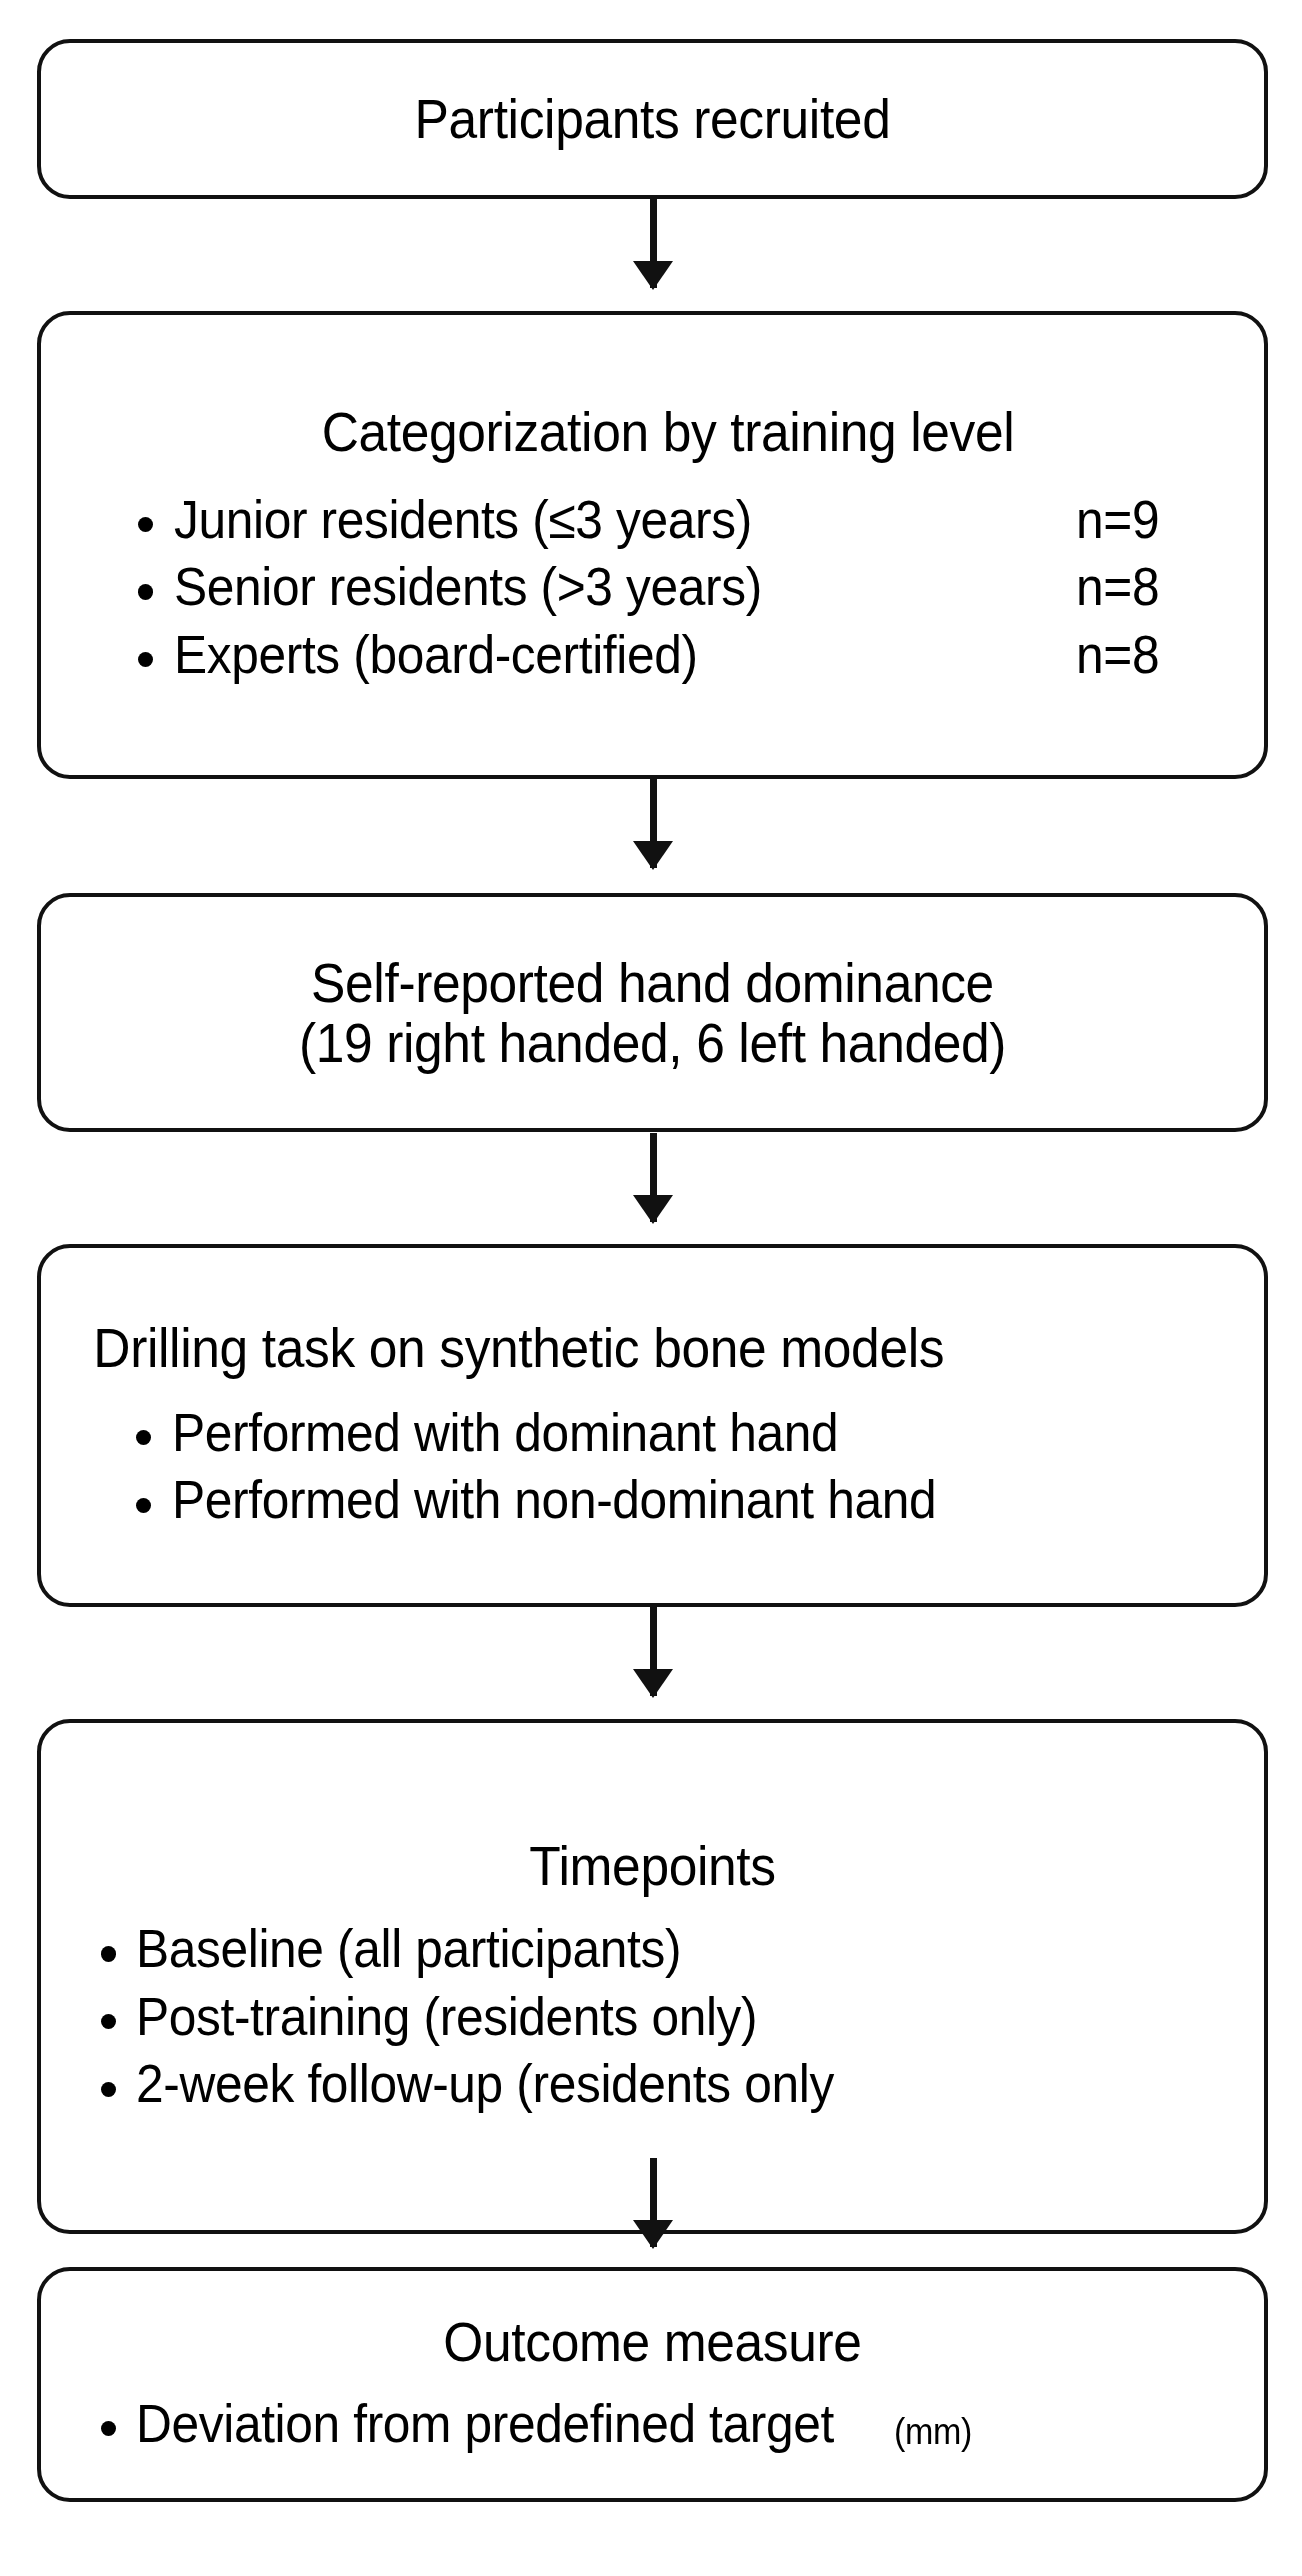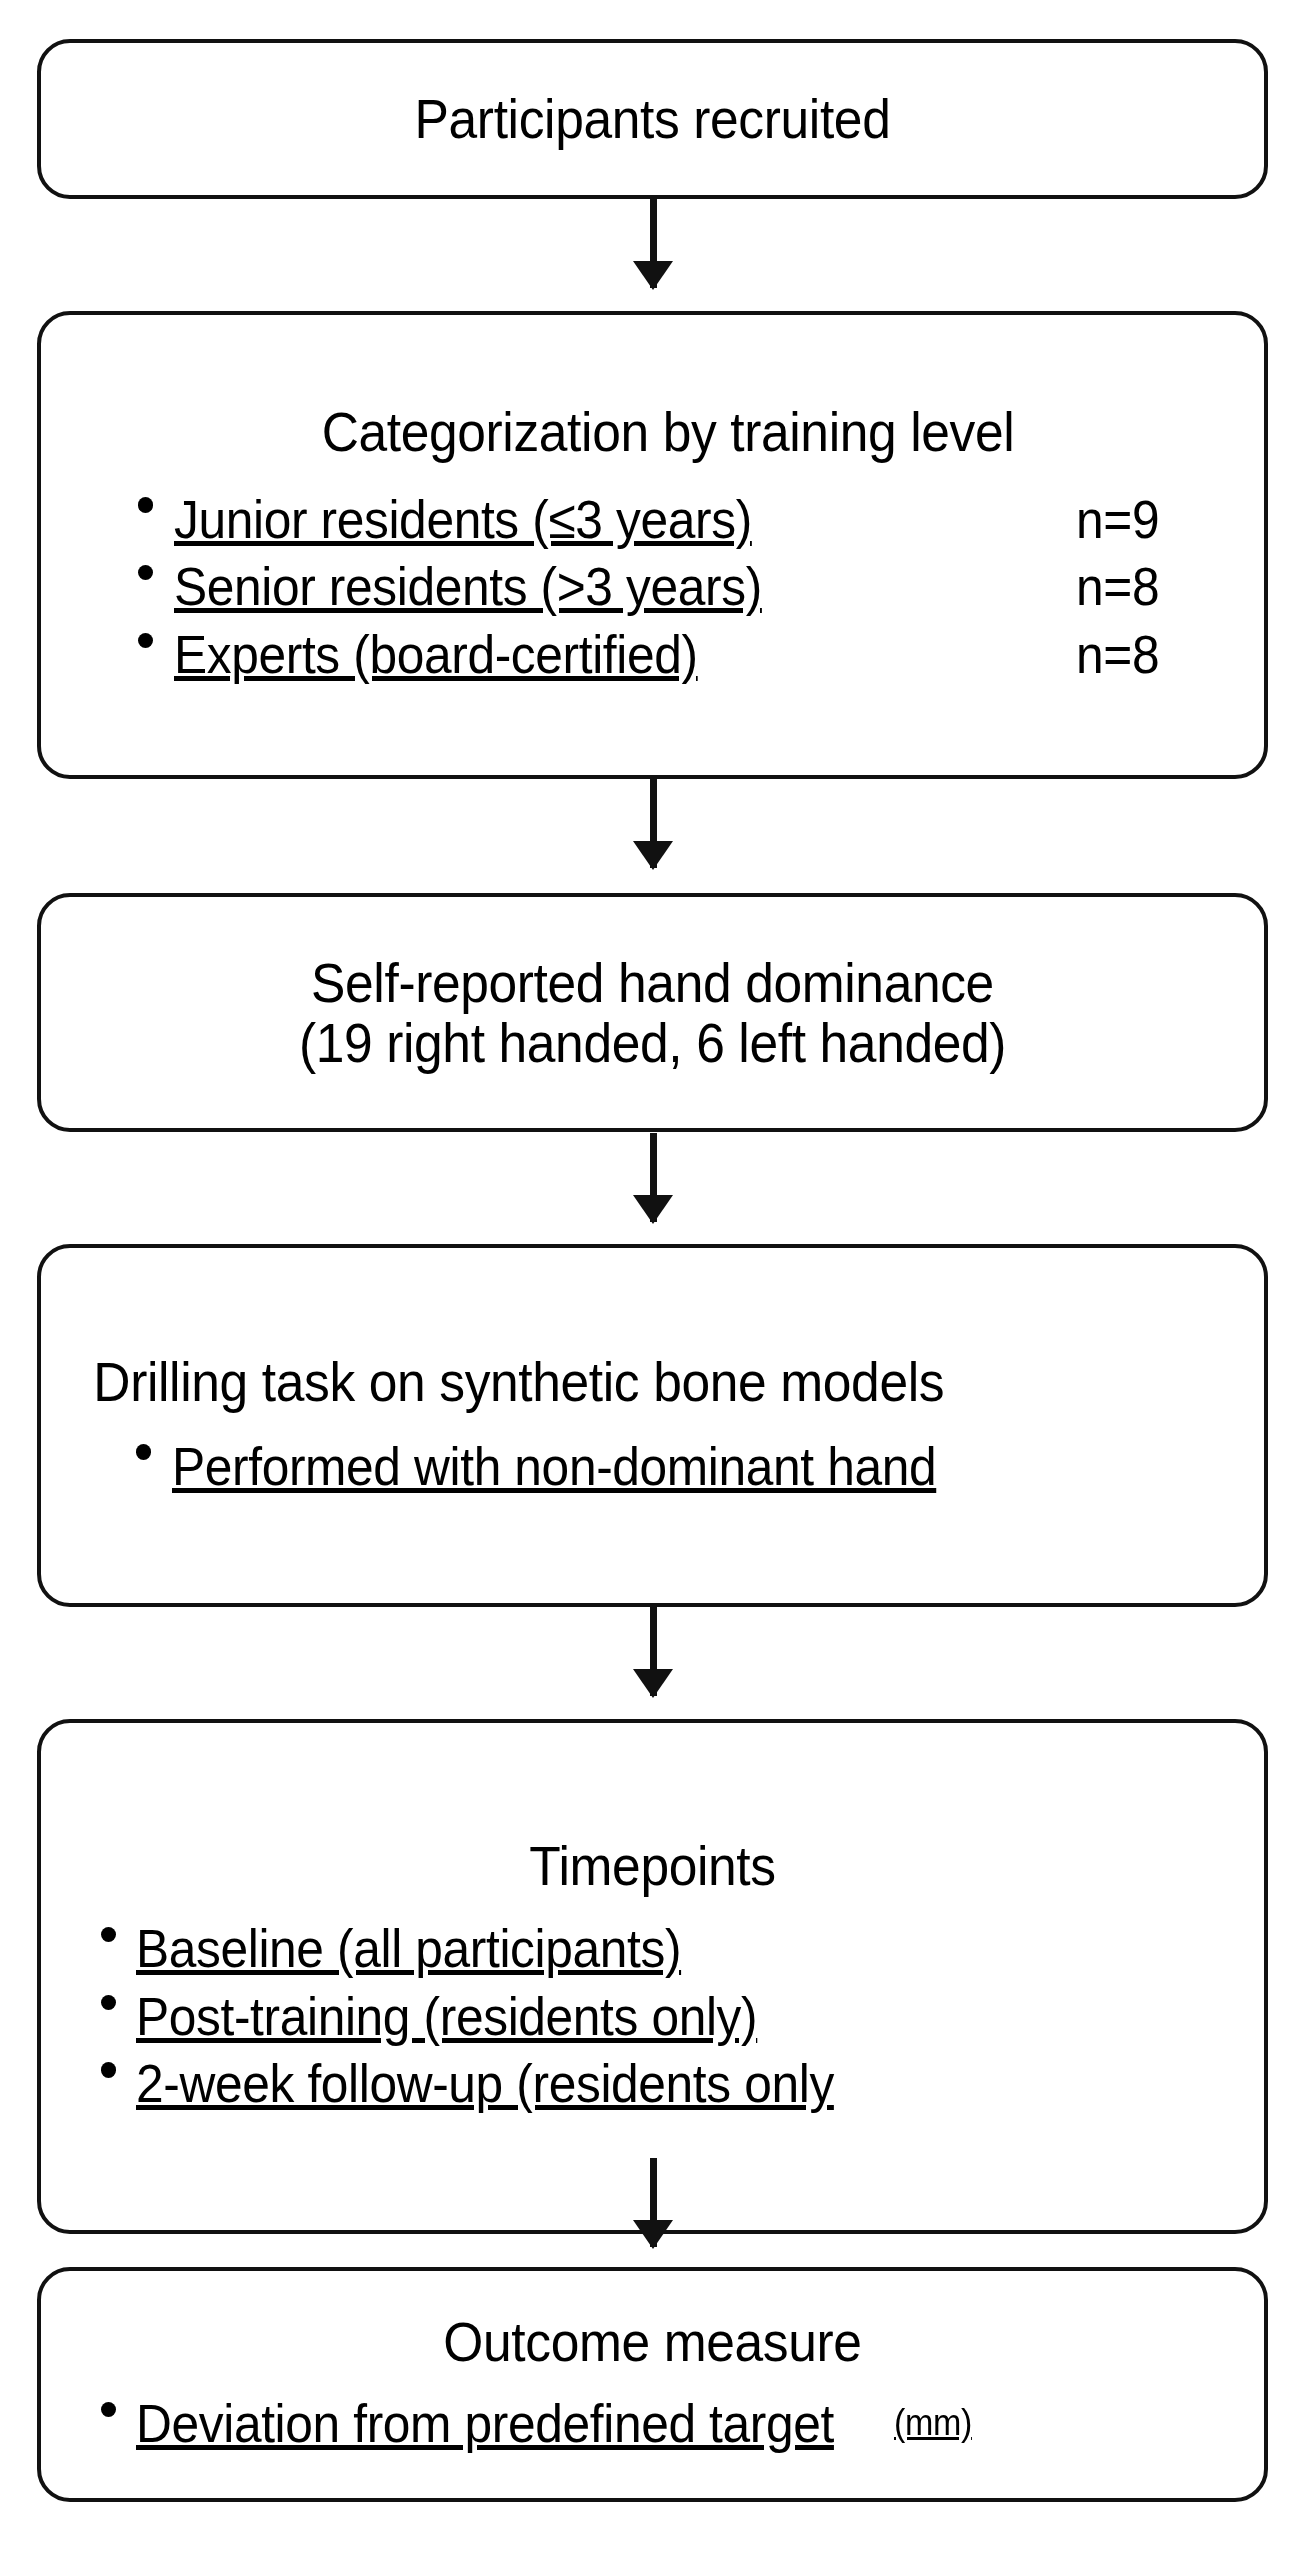--- a/index.html
+++ b/index.html
@@ -75,26 +75,25 @@
     margin: 0;
     padding: 0;
   }
   .bullets.pad-top-1 { margin-top: 23px; }
   .bullets.pad-top-2 { margin-top: 21px; }
   .bullets.pad-top-3 { margin-top: 19.3px; }
   .bullets.pad-top-4 { margin-top: 17.4px; }
 
   .bullet-row {
     display: flex;
-    align-items: center;
+    align-items: flex-end;
     font-size: 54px;
     line-height: 1.0;
     padding: 6.8px 0 6.8px 0;
     white-space: nowrap;
-    text-decoration: underline;
   }
   .bullet-row .dot {
     display: inline-block;
     width: 15.4px;
     height: 15.4px;
     border-radius: 50%;
     background: #000;
     flex: 0 0 auto;
     position: relative;
     top: -13.5px;
@@ -187,20 +186,24 @@
     <div class="node-subtitle">(19 right handed, 6 left handed)</div>
   </div>
 
   <div class="arrow a3"></div>
 
   <div class="node n4">
     <div class="node-title left">Drilling task on synthetic bone models</div>
     <ul class="bullets b-drill pad-top-2">
       <li class="bullet-row">
         <span class="dot"></span>
+        <span class="btext">Performed with dominant hand</span>
+      </li>
+      <li class="bullet-row">
+        <span class="dot"></span>
         <span class="btext">Performed with non-dominant hand</span>
       </li>
     </ul>
   </div>
 
   <div class="arrow a4"></div>
 
   <div class="node n5">
     <div class="node-title">Timepoints</div>
     <ul class="bullets b-time pad-top-3">

